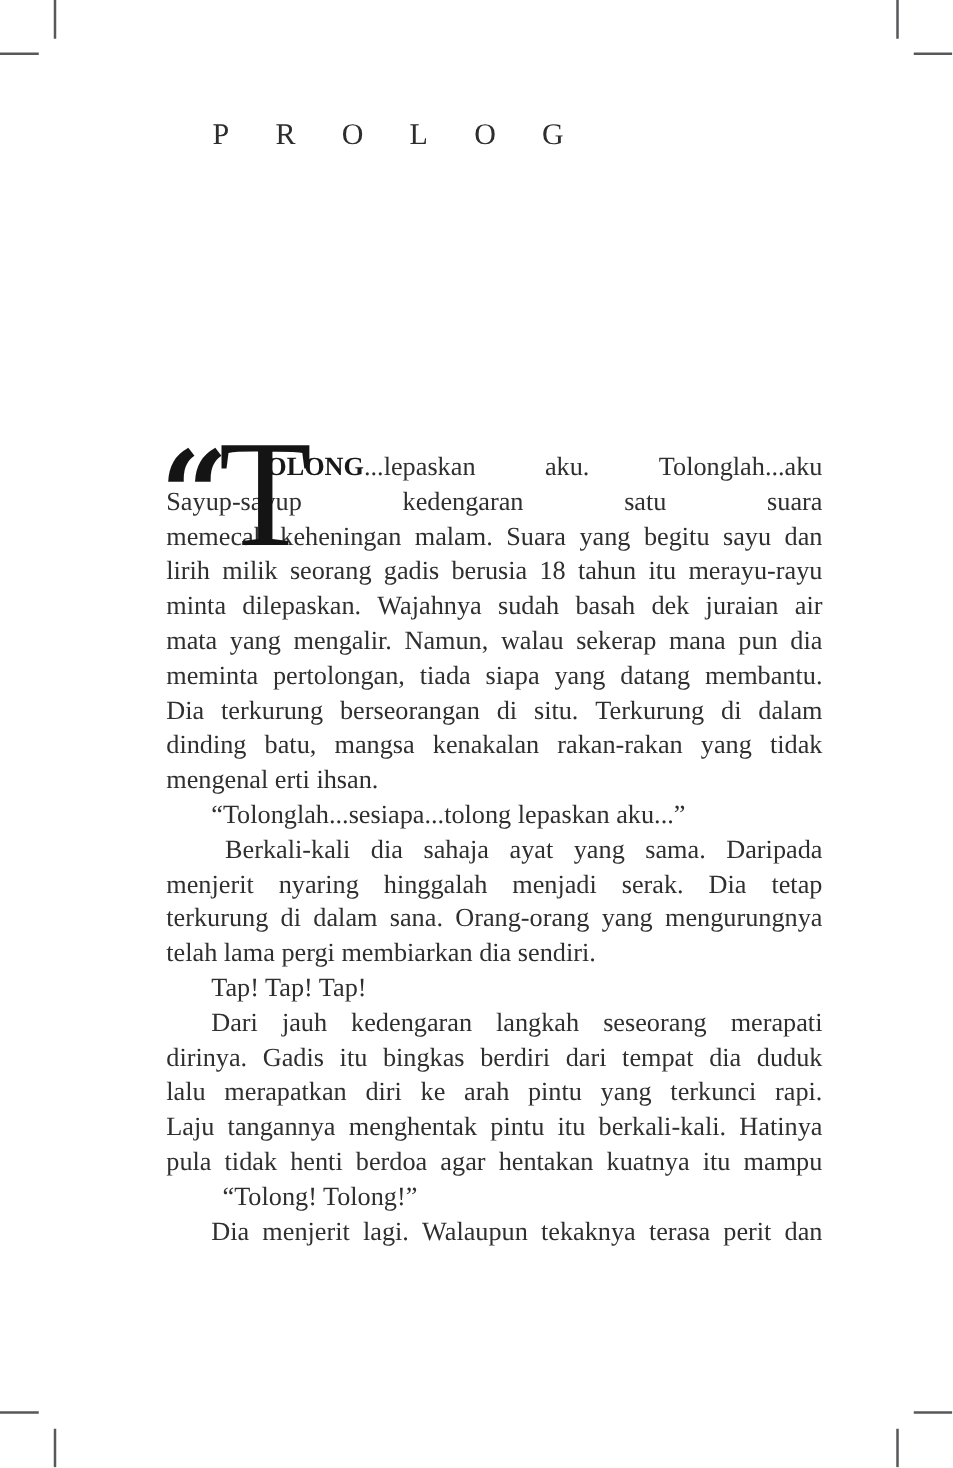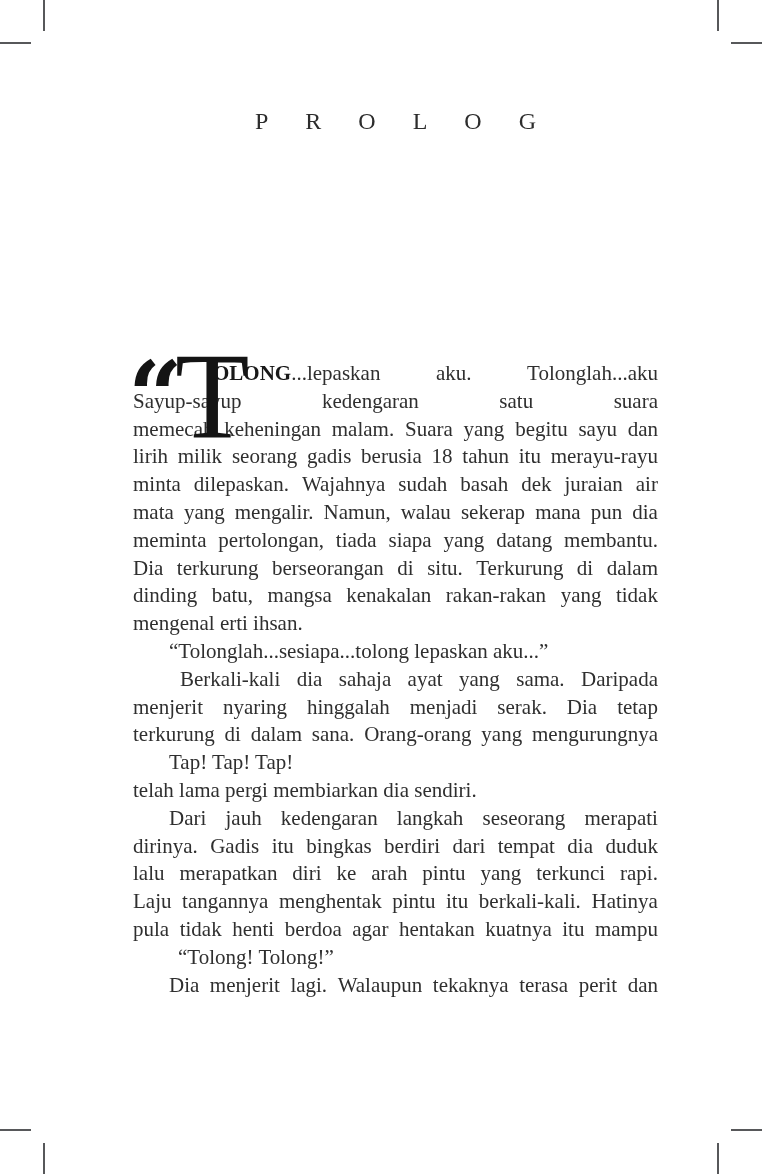--- a/index.html
+++ b/index.html
@@ -22,24 +22,23 @@
   .tr-h { left: 731px; top: 42px; }
   .bl-h { left: 0;     top: 1129px; }
   .bl-v { left: 43px;  top: 1143px; }
   .br-h { left: 731px; top: 1129px; }
   .br-v { left: 717px; top: 1143px; }
 
   
   .chapter-title {
     position: absolute;
     left: 133px;
-    top: 109px;
+    top: 96px;
     width: 525px;
     margin: 0;
-    text-align: center;
     font-size: 24px;
     font-weight: normal;
     letter-spacing: 37px;
     padding-left: 37px;
     box-sizing: border-box;
     color: #2d2d2d;
     line-height: 1;
     white-space: nowrap;
   }
 
@@ -215,22 +214,22 @@
         </div>
         <div class="line j">
           <span>terkurung</span>
           <span>di</span>
           <span>dalam</span>
           <span>sana.</span>
           <span>Orang-orang</span>
           <span>yang</span>
           <span>mengurungnya</span>
         </div>
+        <div class="line">telah lama pergi membiarkan dia sendiri.</div>
         <div class="line" style="margin-left: 36px;">Tap! Tap! Tap!</div>
-        <div class="line">telah lama pergi membiarkan dia sendiri.</div>
         <div class="line j" style="margin-left: 36px;">
           <span>Dari</span>
           <span>jauh</span>
           <span>kedengaran</span>
           <span>langkah</span>
           <span>seseorang</span>
           <span>merapati</span>
         </div>
         <div class="line j">
           <span>dirinya.</span>

